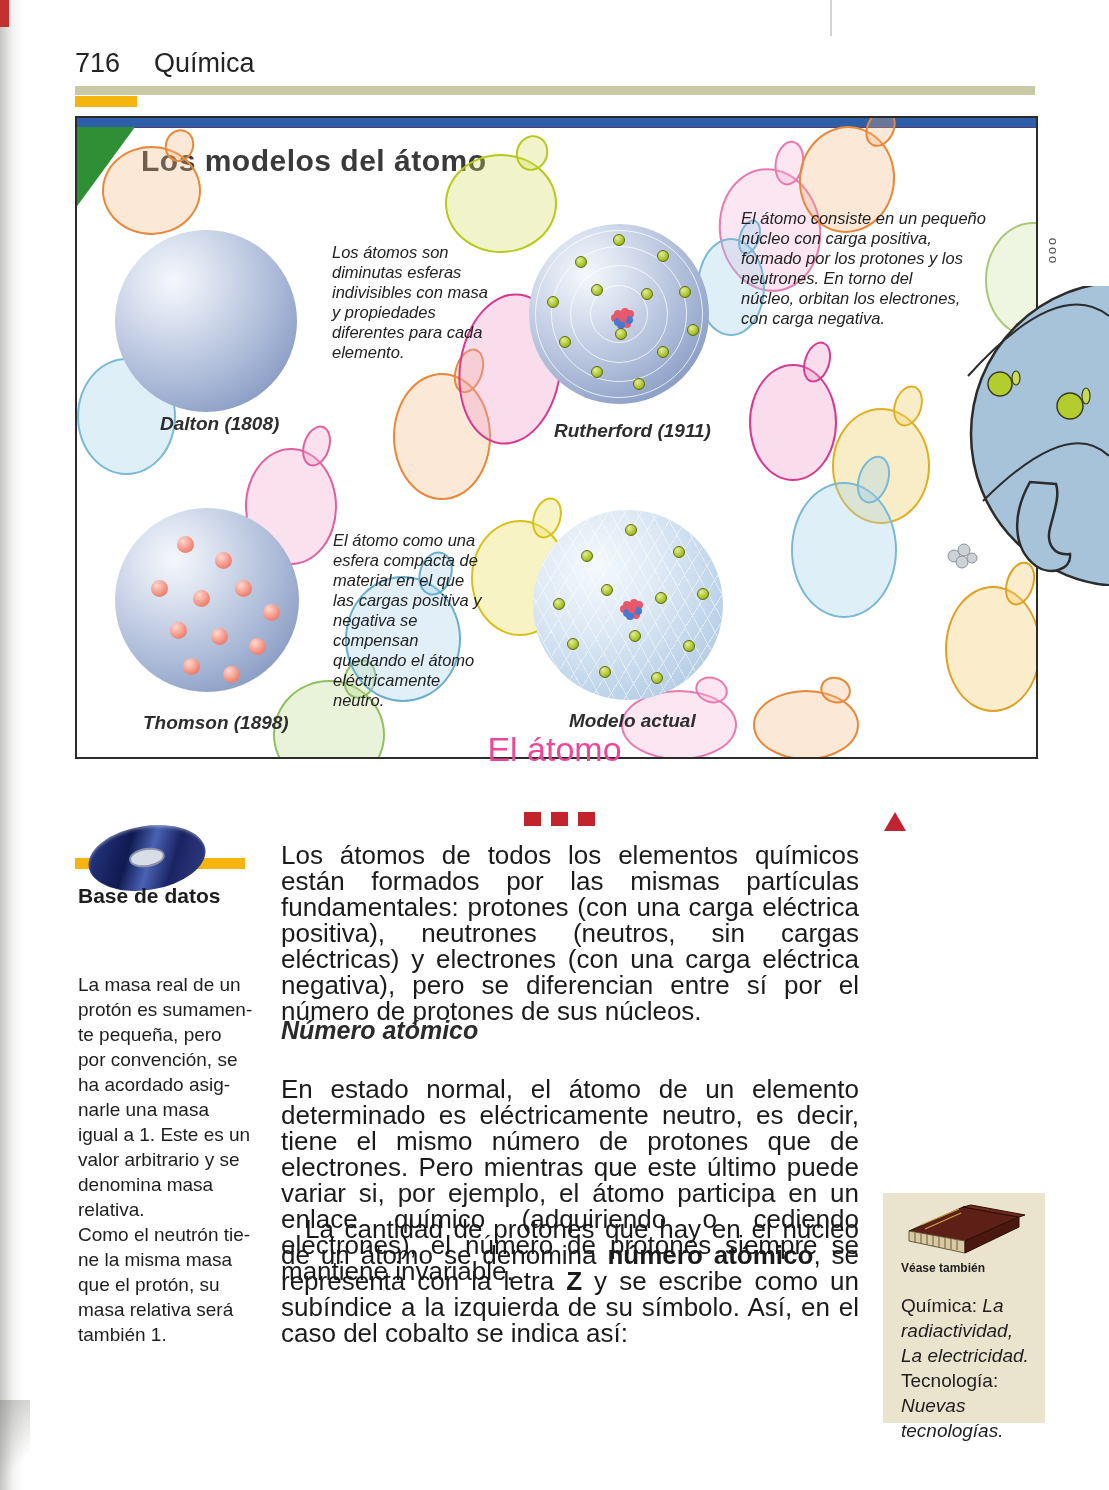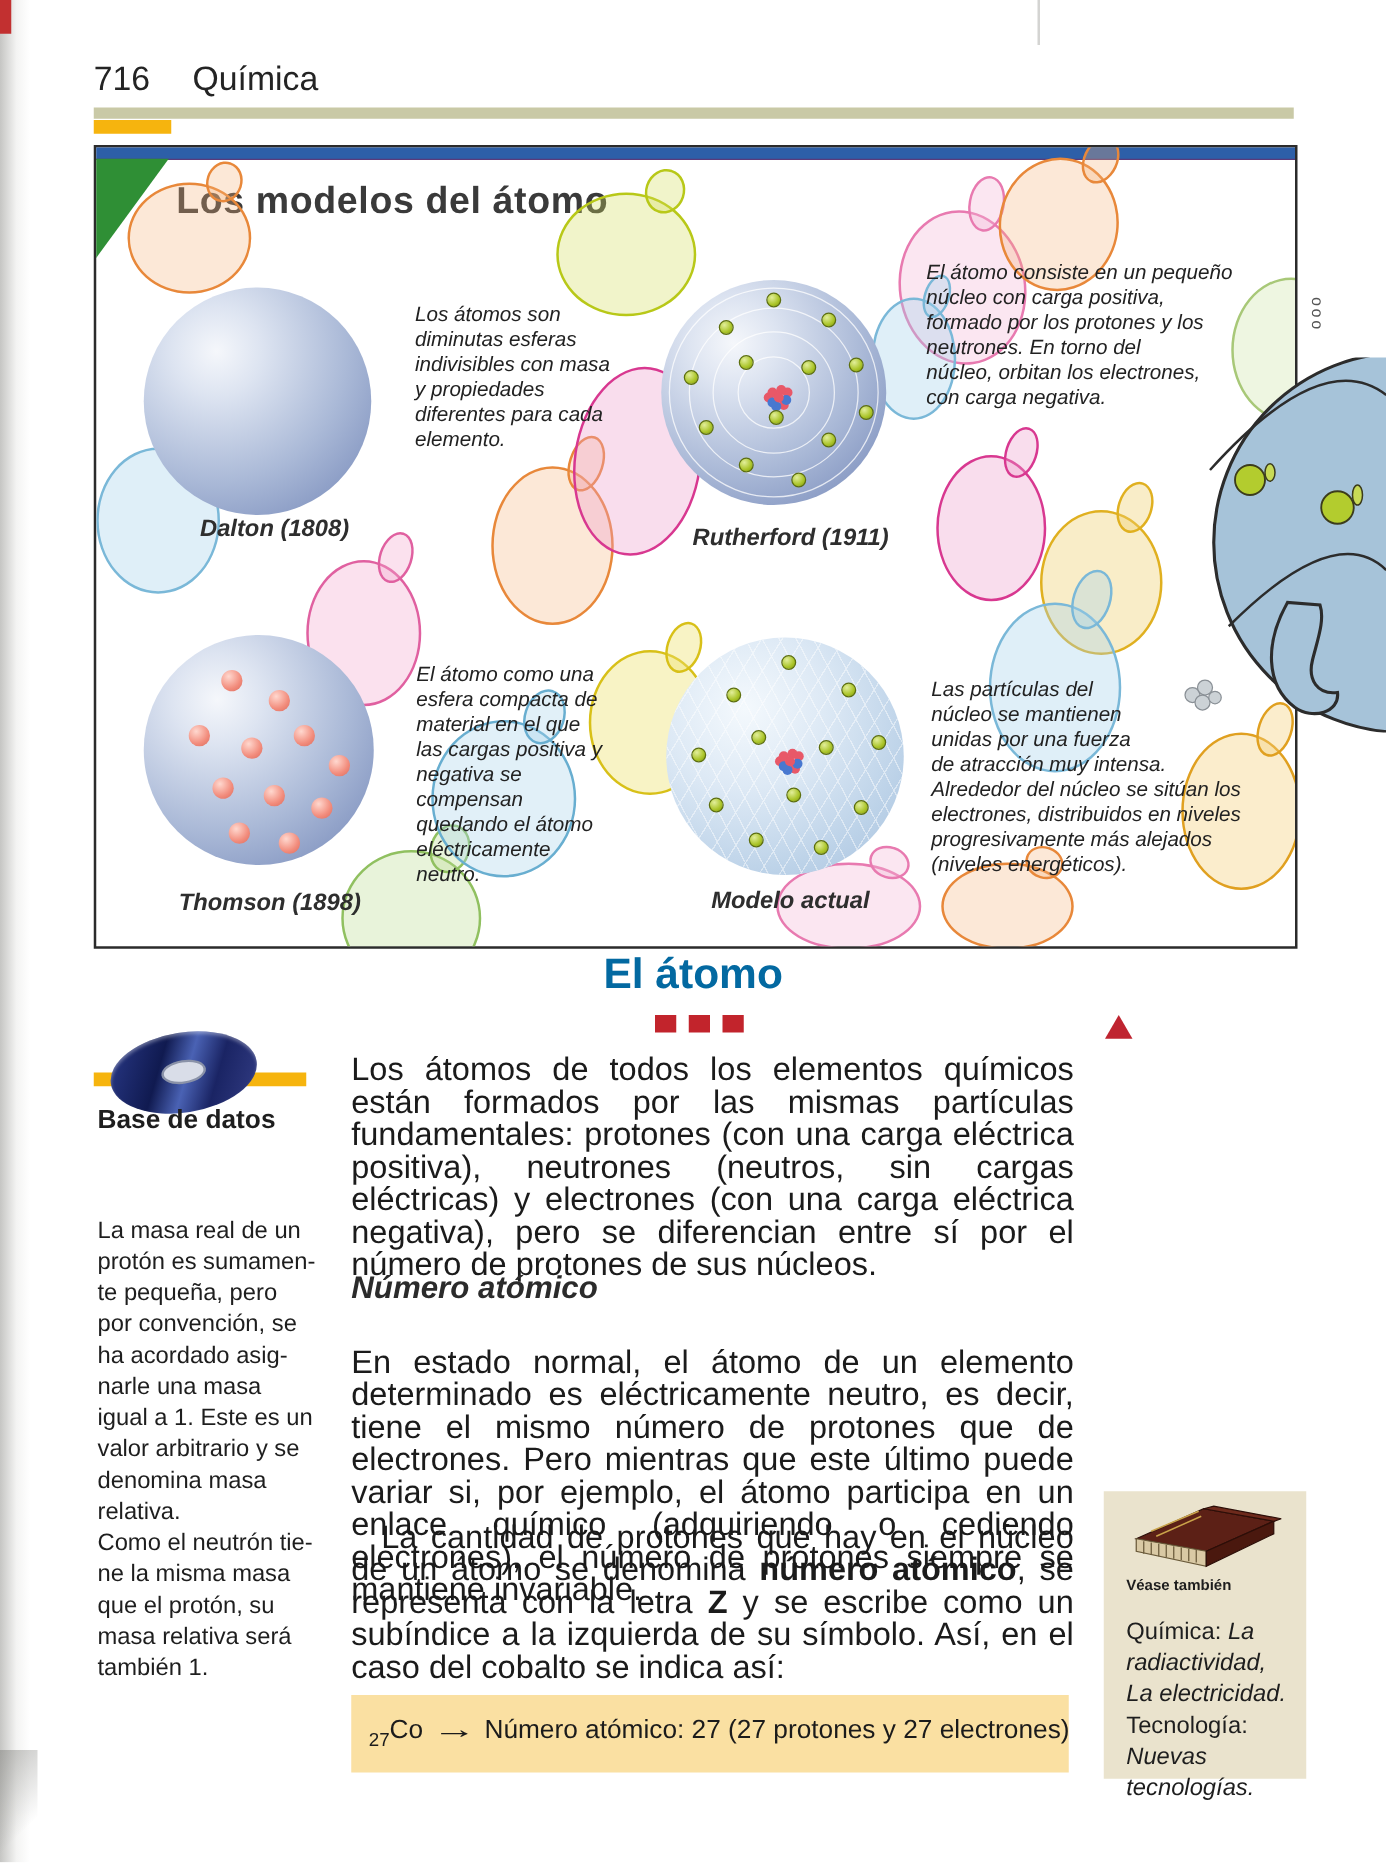--- a/index.html
+++ b/index.html
@@ -38,21 +38,21 @@
   .nucleus{position:absolute;left:50%;top:50%;width:8px;height:8px;border-radius:50%;background:#e85868;
     box-shadow:6px 2px 0 #4878d0,-5px 4px 0 #4878d0,2px -6px 0 #e85868,-5px -4px 0 #e85868,
                7px -4px 0 #e85868,-2px 7px 0 #4878d0,4px 6px 0 #e85868,-8px 0 0 #e85868;}
   .tdot{position:absolute;width:17px;height:17px;border-radius:50%;
     background:radial-gradient(circle at 35% 30%,#ffd8cf,#f28c7c 60%,#d96a5c);}
   
   .blob{position:absolute;border-radius:50%;border:2.5px solid var(--c);background:var(--b);}
   .blob::before{content:'';position:absolute;width:26%;height:34%;border-radius:50%;
     border:2.5px solid var(--c);background:var(--b);top:-22%;right:6%;transform:rotate(18deg);}
   
-  #art-title{left:0;top:760px;width:1109px;text-align:center;font-size:34px;font-weight:bold;color:#0369a1;}
+  #art-title{left:0;top:730px;width:1109px;text-align:center;font-size:34px;font-weight:normal;color:#ec4899;}
   .redsq{position:absolute;width:17px;height:14px;background:#c2242c;top:812px;}
   .para{font-size:26px;line-height:26px;text-align:justify;}
   #h-numero{left:281px;top:1016px;font-size:25px;font-weight:bold;font-style:italic;color:#2b2b2b;}
   #p3{ text-indent:24px;}
   #formula-box{left:281px;top:1356px;width:574px;height:62px;background:#fae0a2;}
   #formula{left:14px;top:16px;font-size:21px;color:#1b1b1b;white-space:nowrap;}
   #formula .sub{font-size:15px;position:relative;top:7px;}
   #formula .arrow{display:inline-block;transform:scaleX(1.7);margin:0 14px;font-weight:bold;}
   
   #cd-bar{left:75px;top:858px;width:170px;height:11px;background:#f6b40e;}
@@ -184,28 +184,20 @@
       <div class="electron" style="left:20px;top:88px;"></div>
       <div class="electron" style="left:164px;top:78px;"></div>
       <div class="electron" style="left:68px;top:74px;"></div>
       <div class="electron" style="left:122px;top:82px;"></div>
       <div class="electron" style="left:34px;top:128px;"></div>
       <div class="electron" style="left:96px;top:120px;"></div>
       <div class="electron" style="left:150px;top:130px;"></div>
       <div class="electron" style="left:66px;top:156px;"></div>
       <div class="electron" style="left:118px;top:162px;"></div>
     </div>
-    <div class="abs note" style="left:668px;top:424px;width:300px;">Las partículas del
-núcleo se mantienen
-unidas por una fuerza
-de atracción muy intensa.
-Alrededor del núcleo se sitúan los
-electrones, distribuidos en niveles
-progresivamente más alejados
-(niveles energéticos).</div>
     <div class="abs model-label" style="left:492px;top:592px;">Modelo actual</div>
   </div>
 
   <svg class="abs" style="left:938px;top:286px;width:171px;height:300px;" viewBox="0 0 171 300">
     <circle cx="185" cy="148" r="152" fill="#a6c3d9" stroke="#2c2c2c" stroke-width="2.5"></circle>
     <path d="M 30 90 Q 120 -10 171 30" fill="none" stroke="#2c2c2c" stroke-width="2"></path>
     <path d="M 45 215 Q 130 130 171 170" fill="none" stroke="#2c2c2c" stroke-width="2"></path>
     <path d="M 92 196 C 74 228 74 262 98 280 C 112 290 134 284 132 268 C 116 270 108 258 112 242 C 116 226 122 210 118 198 Z" fill="#a6c3d9" stroke="#2c2c2c" stroke-width="2.5"></path>
     <circle cx="62" cy="98" r="12" fill="#b3cc2e" stroke="#3c3c1c" stroke-width="1.5"></circle>
     <ellipse cx="78" cy="92" rx="4" ry="7" fill="#c8da56" stroke="#3c3c1c" stroke-width="1.2"></ellipse>
@@ -242,25 +234,20 @@
 ne la misma masa
 que el protón, su
 masa relativa será
 también 1.</div>
 
   <div class="abs para" style="left:281px;top:842px;width:578px;">Los átomos de todos los elementos químicos están formados por las mismas partículas fundamentales: protones (con una carga eléctrica positiva), neutrones (neutros, sin cargas eléctricas) y electrones (con una carga eléctrica negativa), pero se diferencian entre sí por el número de protones de sus núcleos.</div>
   <div class="abs" id="h-numero">Número atómico</div>
   <div class="abs para" style="left:281px;top:1076px;width:578px;">En estado normal, el átomo de un elemento determinado es eléctricamente neutro, es decir, tiene el mismo número de protones que de electrones. Pero mientras que este último puede variar si, por ejemplo, el átomo participa en un enlace químico (adquiriendo o cediendo electrones), el número de protones siempre se mantiene invariable.</div>
   <p class="abs para" id="p3" style="left:281px;top:1216px;width:578px;margin:0;"><span>La cantidad de protones que hay en el núcleo de un átomo se denomina </span><b>número atómico</b><span>, se representa con la letra </span><b>Z</b><span> y se escribe como un subíndice a la izquierda de su símbolo. Así, en el caso del cobalto se indica así:</span></p>
 
-  <div class="abs" id="formula-box">
-    <div class="abs" id="formula">
-      <span class="sub">27</span><span>Co</span><span class="arrow">→</span><span>Número atómico: 27 (27 protones y 27 electrones)</span>
-    </div>
-  </div>
 
   <div class="abs" id="tri-up"></div>
 
   <div class="abs" id="see-box">
     <svg class="abs" style="left:18px;top:4px;width:126px;height:62px;" viewBox="0 0 126 62">
       <polygon points="8,34 62,10 118,20 64,44" fill="#5c2016" stroke="#2c0e08" stroke-width="1"></polygon>
       <polygon points="8,34 8,44 64,56 64,44" fill="#d9c9a4" stroke="#6a5a3a" stroke-width="1"></polygon>
       <g stroke="#6a5a3a" stroke-width="1">
         <line x1="14" y1="36" x2="14" y2="46"></line>
           <line x1="20" y1="37" x2="20" y2="47"></line>

